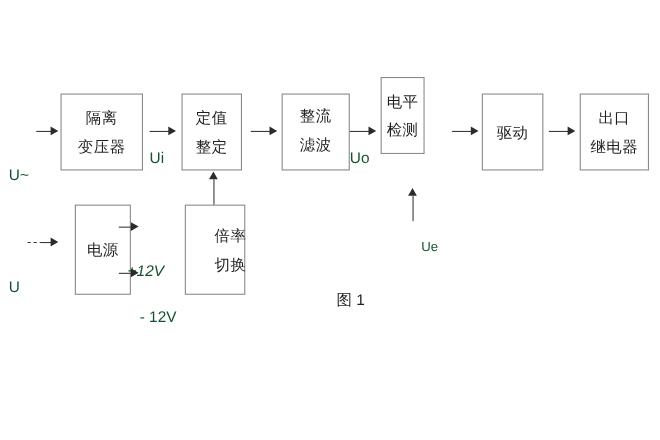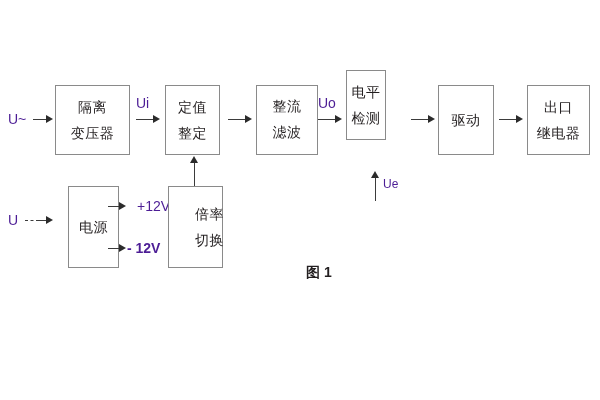--- a/index.html
+++ b/index.html
@@ -35,24 +35,25 @@
     white-space: nowrap;
     letter-spacing: 0.5px;
   }
   .block .ln + .ln { margin-top: 11px; }
 
   .block.single { font-size: 14px; }
 
   
   .txt {
     position: absolute;
-    color: #4c1d95;
+    color: #14532d;
     font-size: 14px;
     white-space: nowrap;
     line-height: 1;
+    margin-top: 40px;
   }
   .txt.sm { font-size: 12px; }
 
   
   .hline {
     position: absolute;
     height: 0;
     border-top: 1.4px solid #3b3b3b;
   }
   .vline {
@@ -149,34 +150,34 @@
   <div class="dashline" style="left:25px; top:220px; width:14px;"></div>
   <div class="hline" style="left:38px; top:220px; width:10px;"></div>
   <div class="arrow-r" style="left:46px; top:216px;"></div>
 
   <div class="block single" style="left:68px; top:186px; width:51px; height:82px;">
     <span class="ln">电源</span>
   </div>
 
   <div class="hline" style="left:108px; top:206px; width:13px;"></div>
   <div class="arrow-r" style="left:119px; top:202px;"></div>
-  <div class="txt" style="left:137px; top:199px;">+12V</div>
+  <div class="txt" style="left:116px; top:199px;font-style:italic;">+12V</div>
 
   <div class="hline" style="left:108px; top:248px; width:13px;"></div>
   <div class="arrow-r" style="left:119px; top:244px;"></div>
-  <div class="txt" style="left:127px; top:241px;font-weight:bold;">- 12V</div>
+  <div class="txt" style="left:127px; top:241px;">- 12V</div>
 
   <div class="block" style="left:168px; top:186px; width:55px; height:82px;padding-left:28px;">
     <span class="ln">倍率</span>
     <span class="ln">切换</span>
   </div>
 
   <div class="vline" style="left:194px; top:163px; height:23px;"></div>
   <div class="arrow-u" style="left:190px; top:156px;"></div>
 
 
   <div class="vline" style="left:375px; top:178px; height:23px;"></div>
   <div class="arrow-u" style="left:371px; top:171px;"></div>
   <div class="txt sm" style="left:383px; top:178px;">Ue</div>
 
-  <div class="caption" style="left:306px; top:264px;font-weight:bold;">图 1</div>
+  <div class="caption" style="left:306px; top:264px;">图 1</div>
 
 </div>
 
 </body></html>

